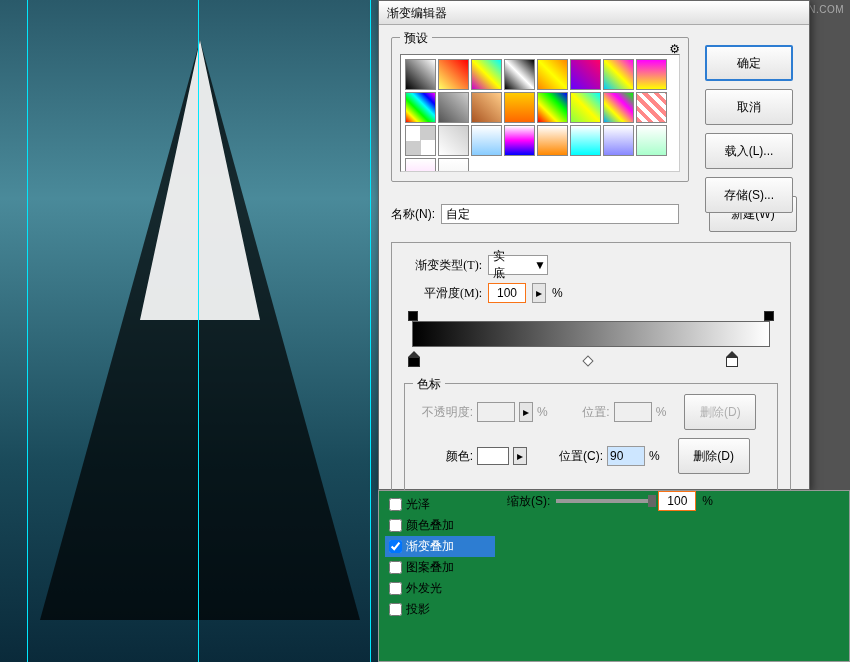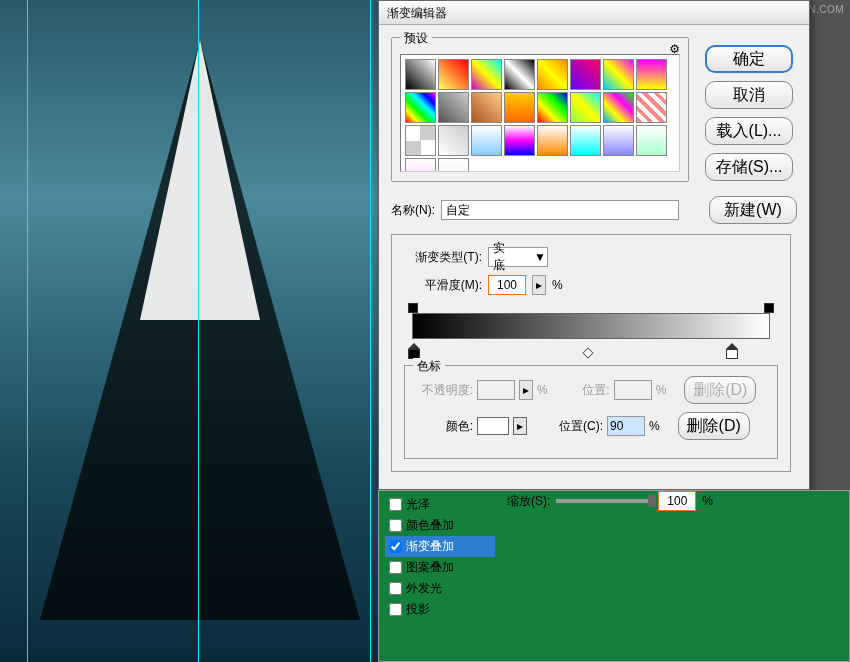--- a/index.html
+++ b/index.html
@@ -18,48 +18,48 @@
     .dialog-title { height: 24px; background: linear-gradient(#fff, #e0e0e0); border-bottom: 1px solid #aaa; padding: 4px 8px; font-size: 12px; }
     .dialog-body { padding: 12px; position: relative; }
     
     .presets-group { border: 1px solid #999; border-radius: 2px; padding: 8px; width: 298px; height: 145px; position: relative; }
     .presets-label { position: absolute; top: -8px; left: 8px; background: #f0f0f0; padding: 0 4px; font-size: 12px; }
     .presets-gear { position: absolute; top: 4px; right: 8px; cursor: pointer; }
     .swatches { display: flex; flex-wrap: wrap; gap: 2px; margin-top: 8px; padding: 4px; background: #fff; border: 1px inset #ccc; height: 118px; overflow: hidden; }
     .swatch { width: 31px; height: 31px; border: 1px solid #888; cursor: pointer; }
     
     .right-buttons { position: absolute; right: 16px; top: 20px; display: flex; flex-direction: column; gap: 8px; }
-    .btn { width: 88px; height: 28px; background: linear-gradient(#fdfdfd, #e5e5e5); border: 1px solid #888; border-radius: 10px; cursor: pointer; font-size: 16px; }
+    .btn { width: 88px; height: 36px; background: linear-gradient(#fdfdfd, #e5e5e5); border: 1px solid #888; border-radius: 2px; cursor: pointer; font-size: 12px; }
     .btn.primary { border: 2px solid #2d7dd2; }
     
     .name-row { margin-top: 14px; display: flex; align-items: center; gap: 6px; }
     .name-row input { flex: 1; height: 20px; border: 1px solid #999; padding: 0 4px; width: 230px; }
     .name-row .btn { width: 88px; margin-left: 24px; }
     
     .gradient-settings { margin-top: 10px; border: 1px solid #999; padding: 12px; width: 400px; }
     .setting-row { display: flex; align-items: center; gap: 6px; margin-bottom: 8px; }
-    .setting-row label { min-width: 78px; text-align: right; }
+    .setting-row label { min-width: 78px; text-align: right; font-family: Liberation Serif, serif; }
     .dropdown { width: 60px; height: 20px; border: 1px solid #999; background: #fff; padding: 0 4px; display: inline-flex; align-items: center; justify-content: space-between; cursor: pointer; gap: 29px; }
     .num-input { width: 38px; height: 20px; border: 1px solid #f97316; text-align: center; padding: 0 2px; }
     .spinner { width: 14px; height: 20px; border: 1px solid #999; background: #e5e5e5; cursor: pointer; display: inline-flex; align-items: center; justify-content: center; }
     
     .gradient-bar-wrap { position: relative; margin: 18px 0 8px 0; height: 40px; }
     .gradient-bar { height: 26px; background: linear-gradient(90deg, #000 0%, #fff 100%); border: 1px solid #666; margin: 0 8px; }
     .stop-top { position: absolute; top: -10px; width: 10px; height: 10px; background: #000; border: 1px solid #333; cursor: pointer; }
     .stop-top.t1 { left: 4px; }
     .stop-top.t2 { right: 4px; }
     .stop-bottom { position: absolute; bottom: -2px; width: 12px; height: 12px; cursor: pointer; }
     .stop-bottom::before { content: ''; display: block; width: 0; height: 0; border-left: 6px solid transparent; border-right: 6px solid transparent; border-bottom: 6px solid #333; }
     .stop-bottom::after { content: ''; display: block; width: 10px; height: 8px; background: #fff; border: 1px solid #333; }
     .stop-bottom.b1 { left: 4px; }
     .stop-bottom.b1::after { background: #000; }
     .stop-bottom.b2 { right: 40px; }
     .midpoint { position: absolute; bottom: -4px; left: 48%; width: 8px; height: 8px; transform: rotate(45deg); border: 1px solid #666; background: #fff; cursor: pointer; }
     
-    .color-stops-group { border: 1px solid #999; padding: 10px; margin-top: 12px; position: relative; }
+    .color-stops-group { border: 1px solid #999; padding: 10px; margin-top: 22px; position: relative; }
     .color-stops-label { position: absolute; top: -8px; left: 8px; background: #f0f0f0; padding: 0 4px; }
     .stops-row { display: flex; align-items: center; gap: 4px; margin-bottom: 8px; }
     .stops-row label { text-align: right; }
     .stops-row .small-input { width: 38px; height: 20px; border: 1px solid #999; padding: 0 2px; }
     .stops-row .disabled { color: #999; }
     .color-well { width: 32px; height: 18px; border: 1px solid #666; background: #fff; display: inline-block; cursor: pointer; }
     .color-arrow { width: 14px; height: 18px; border: 1px solid #666; background: #e5e5e5; display: inline-flex; align-items: center; justify-content: center; cursor: pointer; }
     
     .behind-panel { position: absolute; left: 378px; top: 490px; width: 472px; height: 172px; background: #15803d; border: 1px solid #999; }
     .layer-styles { position: absolute; left: 6px; top: 3px; width: 110px; }

